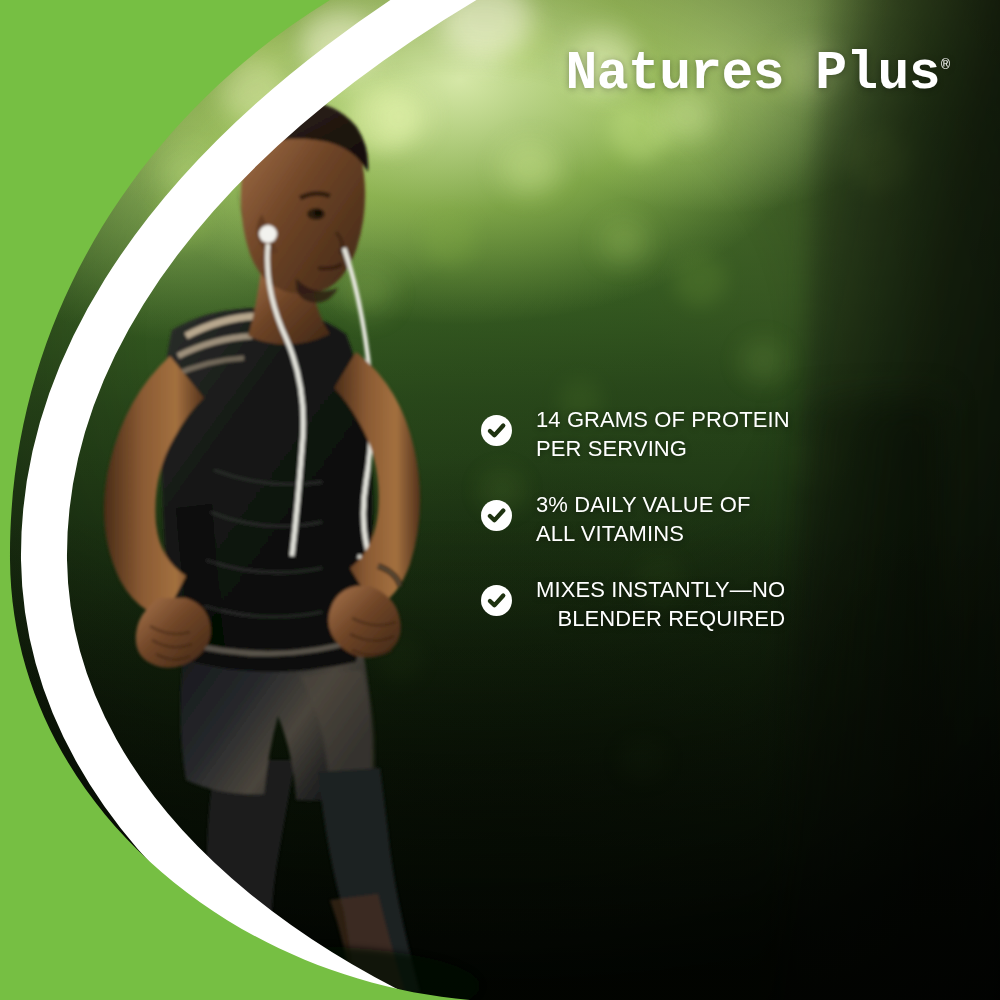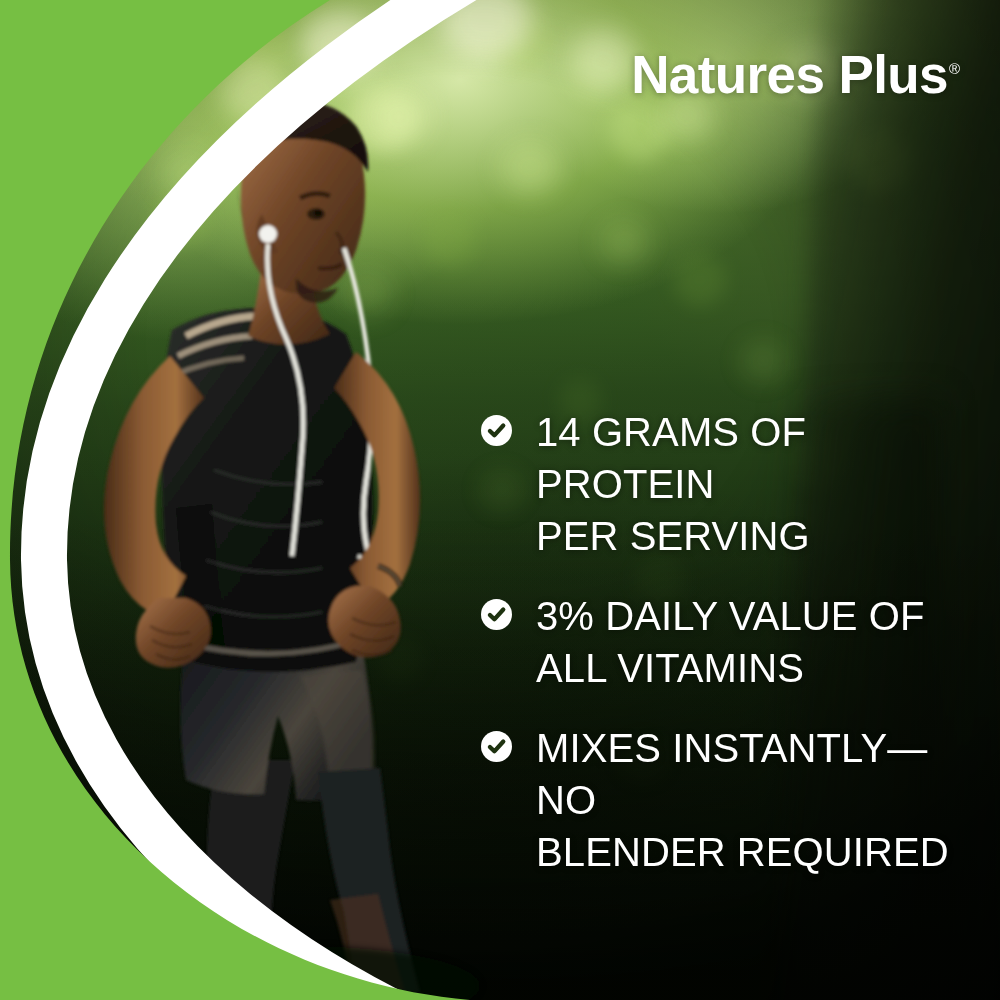--- a/index.html
+++ b/index.html
@@ -85,23 +85,23 @@
   }
 
   
   .runner { position:absolute; left:0; top:0; width:1000px; height:1000px; }
 
   
   .green-panel { position:absolute; left:0; top:0; width:1000px; height:1000px; }
 
   
   .logo {
-    position:absolute; right:40px; top:48px;
+    position:absolute; right:50px; top:48px;
     color:#ffffff;
-    font-family:Liberation Sans, sans-serif;
+    font-family:Liberation Mono, monospace;
     font-size:53px;
     font-weight:700;
     letter-spacing:-.6px;
     line-height:1;
     white-space:nowrap;
     text-shadow:0 1px 7px rgba(0,0,0,.32);
   }
   .logo .reg {
     font-size:15px;
     vertical-align:super;
@@ -115,31 +115,31 @@
     position:absolute;
     left:481px; top:406px;
     width:470px;
   }
   .bullet {
     position:relative;
     display:flex;
     align-items:flex-start;
     margin-bottom:28px;
   }
-  .bullet:last-child { margin-bottom:12px; }
+  .bullet:last-child { margin-bottom:12px;text-align:right; }
 
   .check {
     flex:0 0 auto;
     width:31px; height:31px;
     margin-top:9px;
     margin-right:24px;
   }
   .bullet-text {
     color:#ffffff;
-    font-size:40px;
+    font-size:22px;
     line-height:1.30;
     font-weight:400;
     letter-spacing:.1px;
     text-shadow:0 1px 6px rgba(0,0,0,.45);
     white-space:pre-line;
   }
 </style>
 </head>
 <body>
 

